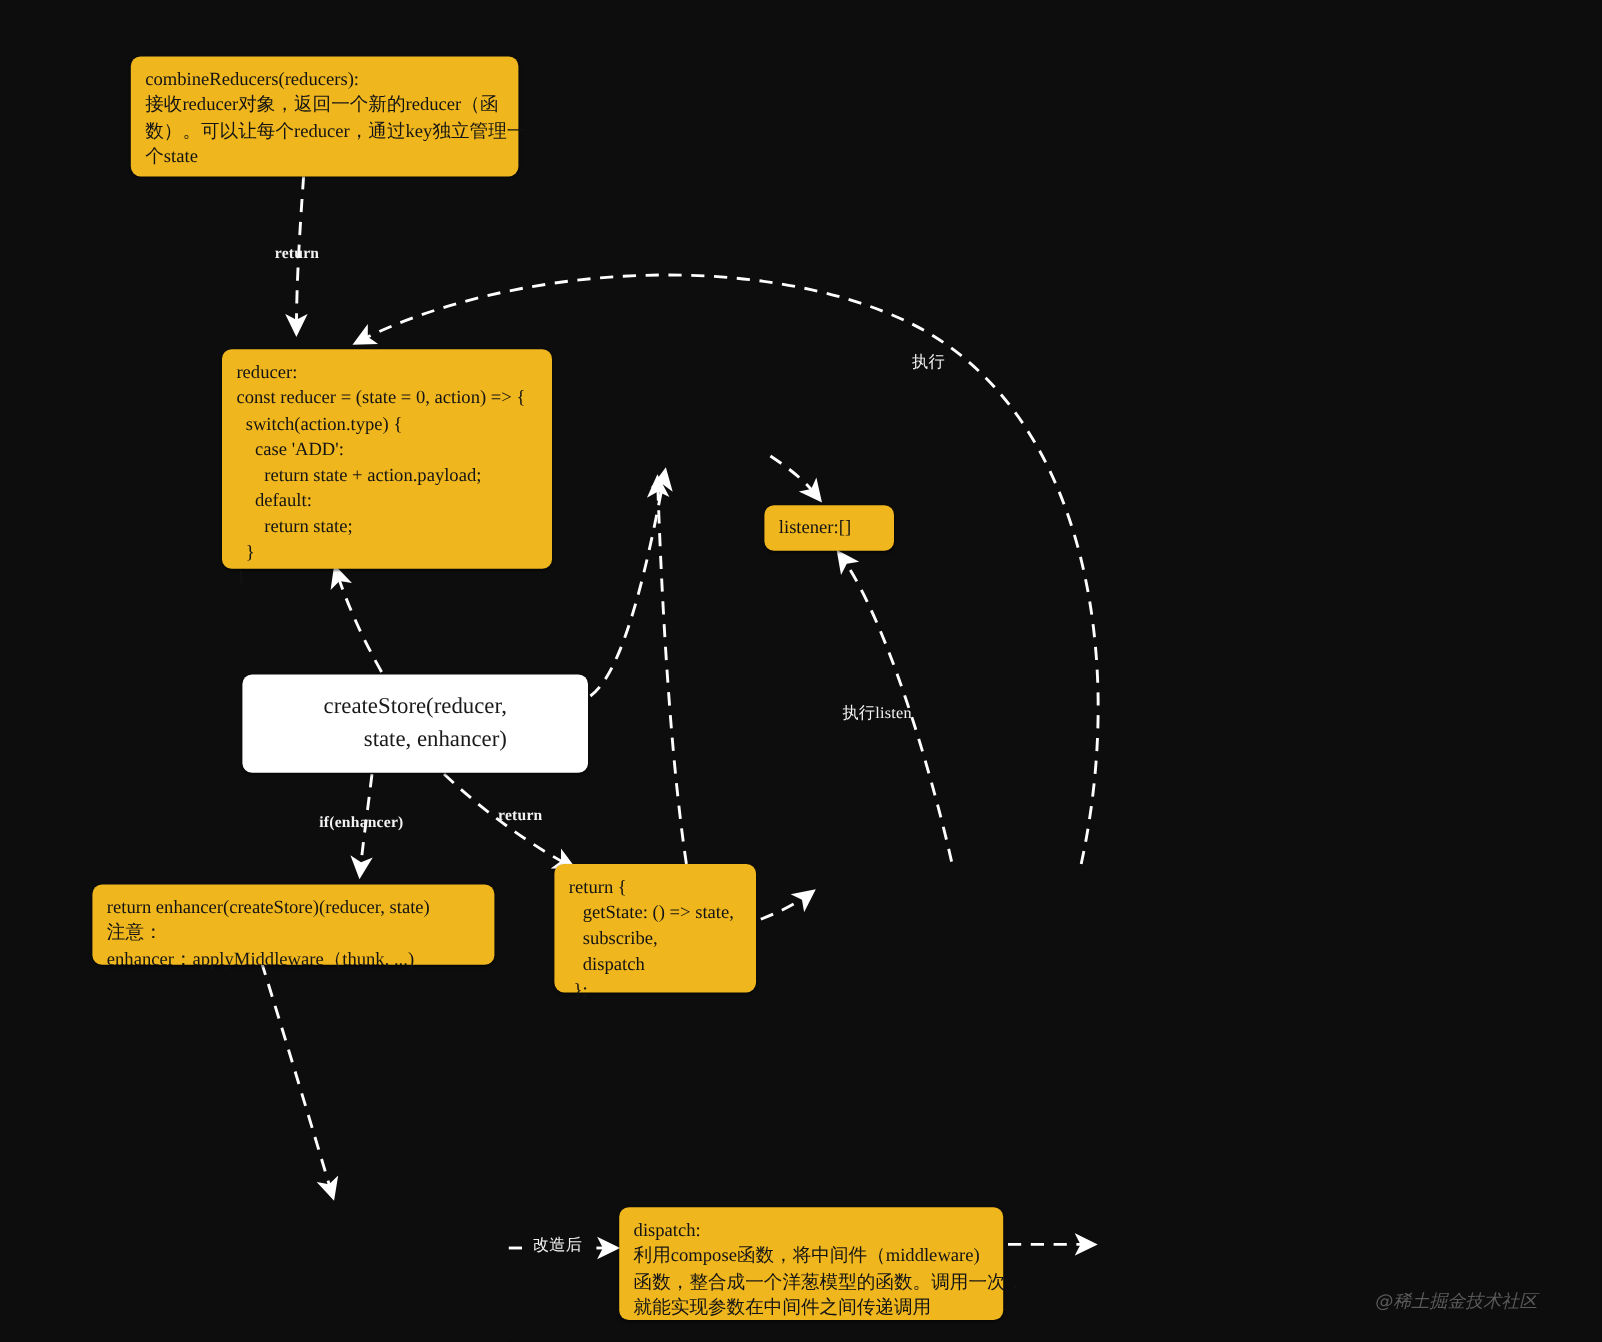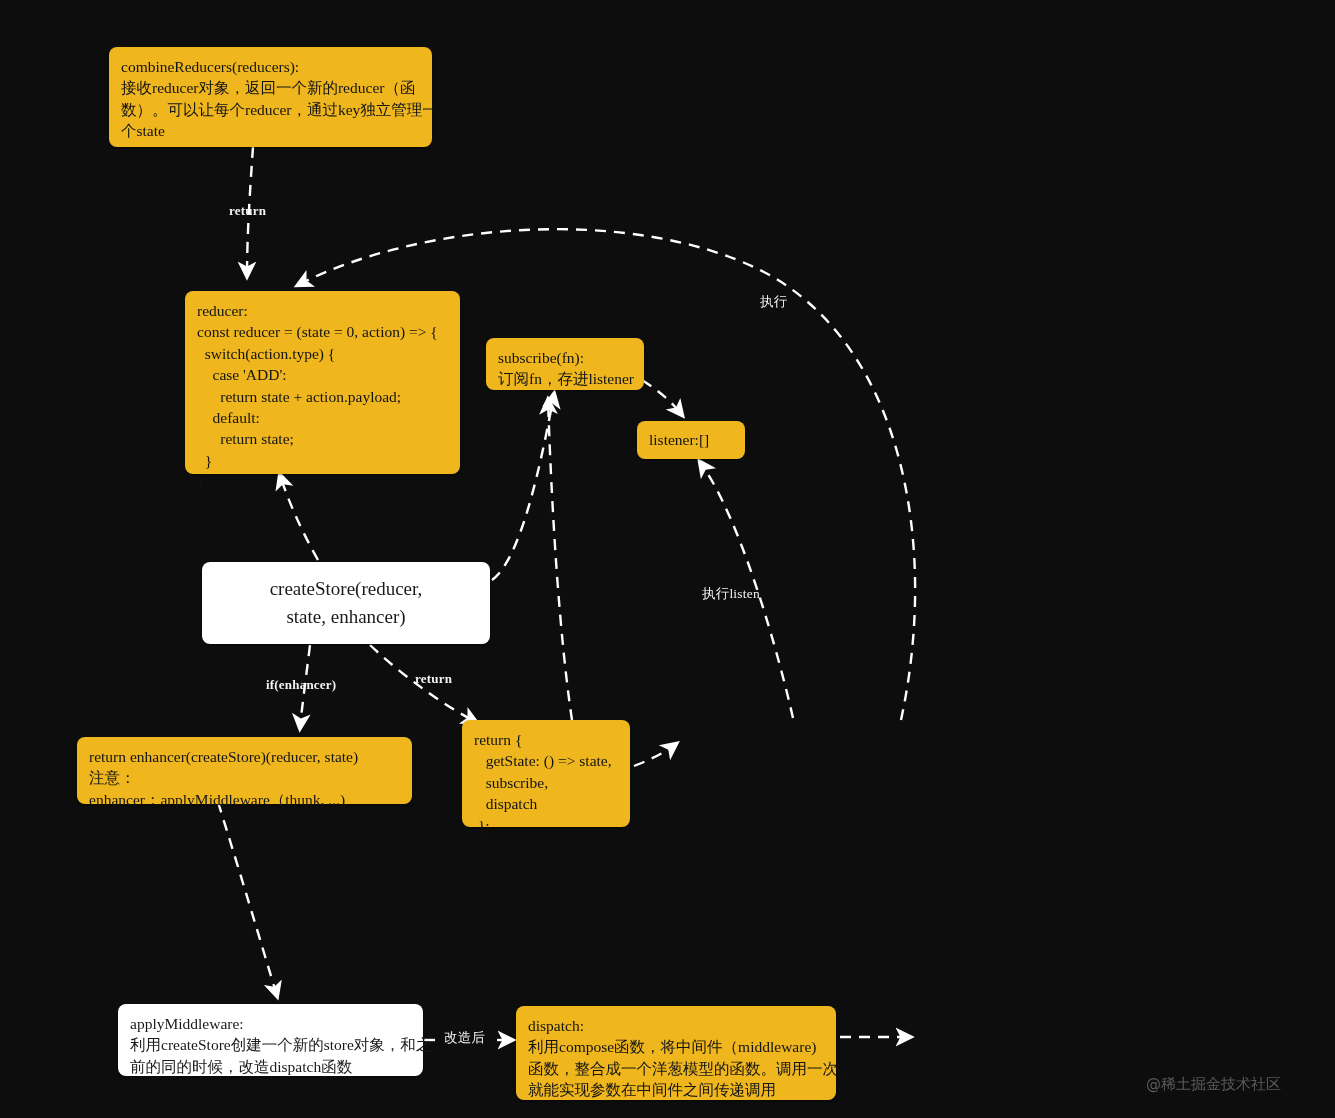--- a/index.html
+++ b/index.html
@@ -16,32 +16,33 @@
     color:#141414;
     padding:9px 12px 5px 12px;
     font-size:15.5px;
     line-height:1.38;
     white-space:pre;
     box-shadow:0 1px 2px rgba(0,0,0,.45);
   }
   .node.white{background:#ffffff;color:#1a1a1a;}
   .node.center{
     display:flex;align-items:center;justify-content:center;
-    text-align:center;font-size:19px;line-height:1.45;white-space:pre-line;
+    text-align:right;font-size:19px;line-height:1.45;white-space:pre-line;
     padding:10px 14px;
   }
   .edge-label{
     position:absolute;color:#f2f2f2;font-size:13px;font-weight:bold;
     font-family:"Liberation Serif","DejaVu Serif",serif;
     white-space:nowrap;letter-spacing:.2px;
   }
   .edge-label.cn{font-size:13.5px;font-weight:normal;}
   .watermark{
     position:absolute;color:#5a5a5a;font-size:15px;white-space:nowrap;
     font-family:"DejaVu Sans","Liberation Sans",sans-serif;
+    font-style:italic;
   }
   .dash{
     fill:none;stroke:#ffffff;stroke-width:2.4;
     stroke-dasharray:11 8;stroke-linecap:butt;
   }
   .ahead{fill:#ffffff;}
 </style>
 </head>
 <body>
 
@@ -90,42 +91,37 @@
   <div class="node" style="left:150px;top:291px;width:275px;height:183px;margin-left:35px;">reducer:
 const reducer = (state = 0, action) =&gt; {
   switch(action.type) {
     case 'ADD':
       return state + action.payload;
     default:
       return state;
   }
 }</div>
 
-  <div class="node" style="left:486px;top:338px;width:158px;height:52px;">subscribe(fn):
-订阅fn，存进listener</div>
 
   <div class="node" style="left:637px;top:421px;width:108px;height:38px;padding-top:8px;">listener:[]</div>
 
   <div class="node white center" style="left:202px;top:562px;width:288px;height:82px;">createStore(reducer,
 state, enhancer)</div>
 
   <div class="node" style="left:77px;top:737px;width:335px;height:67px;">return enhancer(createStore)(reducer, state)
 注意：
 enhancer：applyMiddleware（thunk, ...)</div>
 
   <div class="node" style="left:462px;top:720px;width:168px;height:107px;">return {
    getState: () =&gt; state,
    subscribe,
    dispatch
  };</div>
 
 
-  <div class="node white" style="left:118px;top:1004px;width:305px;height:72px;">applyMiddleware:
-利用createStore创建一个新的store对象，和之
-前的同的时候，改造dispatch函数</div>
 
   <div class="node" style="left:516px;top:994px;width:320px;height:94px;margin-top:12px;">dispatch:
 利用compose函数，将中间件（middleware)
 函数，整合成一个洋葱模型的函数。调用一次，
 就能实现参数在中间件之间传递调用</div>
 
 
   <div class="edge-label" style="left:229px;top:203px;">return</div>
 
   <div class="edge-label cn" style="left:760px;top:293px;">执行</div>

